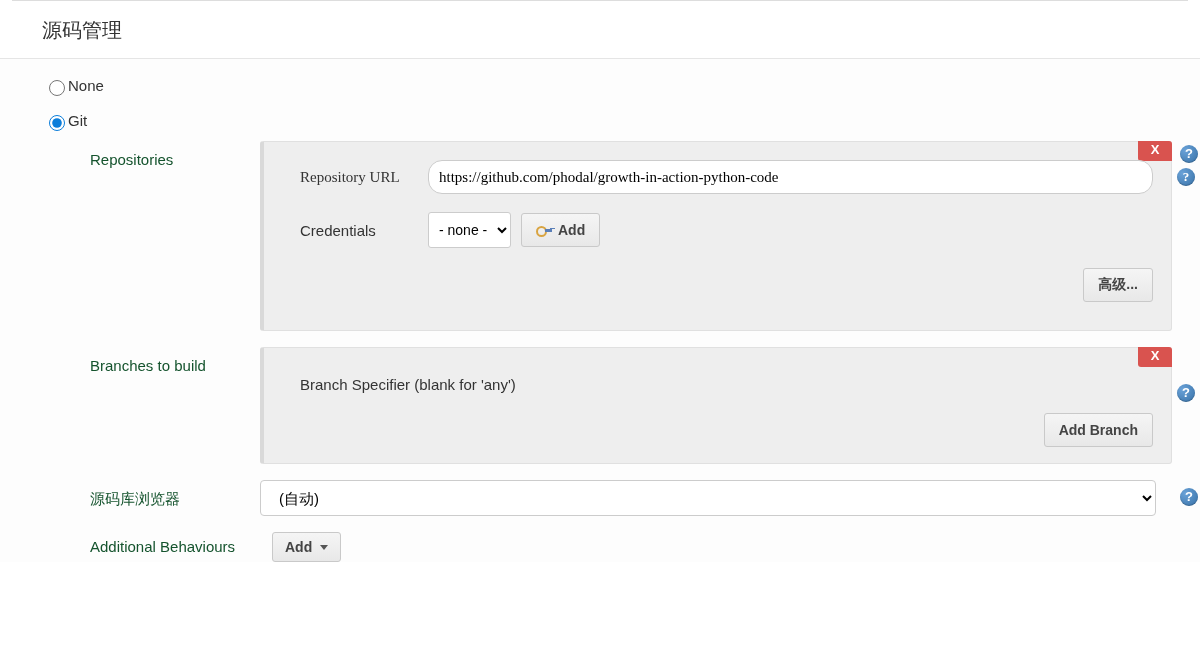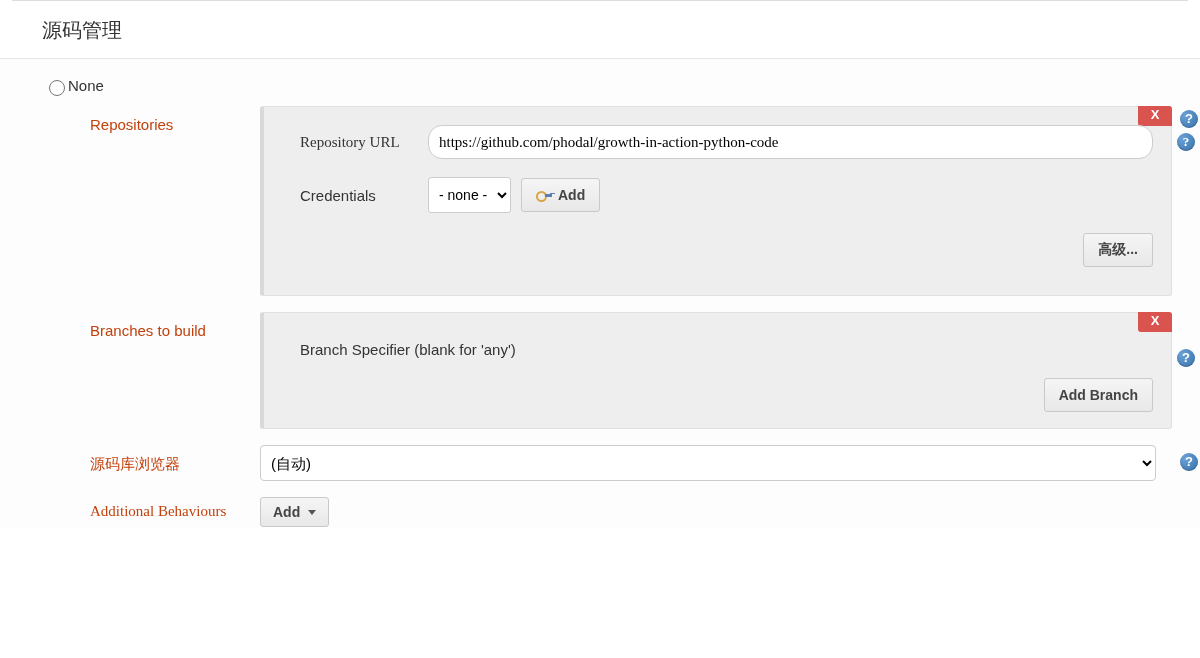--- a/index.html
+++ b/index.html
@@ -44,21 +44,21 @@
   }
   .field-row {
     display: flex;
     align-items: flex-start;
     margin-bottom: 16px;
   }
   .field-label {
     width: 170px;
     padding-top: 10px;
     font-size: 15px;
-    color: #c2410c;
+    color: #14532d;
   }
   .field-content {
     flex: 1;
     position: relative;
   }
   .panel {
     background: #eeeeee;
     border: 1px solid #e0e0e0;
     border-radius: 3px;
     border-left: 4px solid #d9d9d9;
@@ -111,20 +111,21 @@
     gap: 6px;
     height: 34px;
     padding: 0 14px;
     background: linear-gradient(#f5f5f5, #e8e8e8);
     border: 1px solid #c9c9c9;
     border-radius: 3px;
     font-size: 14px;
     font-weight: 600;
     color: #444;
     cursor: pointer;
+    margin-left: 12px;
   }
   .btn-row-right {
     display: flex;
     justify-content: flex-end;
     padding: 2px 0;
   }
   .help-icon {
     position: absolute;
     width: 18px; height: 18px;
     border-radius: 50%;
@@ -156,21 +157,21 @@
     left: 9px; top: 4px;
     width: 7px; height: 3px;
     background: #5a7fb8;
     box-shadow: 4px -2px 0 -1px #5a7fb8;
   }
   .browse-select {
     width: 896px;
     height: 36px;
     border: 1px solid #ccc;
     border-radius: 4px;
-    padding: 4px 6px;
+    padding: 4px 14px;
     font-size: 15px;
     background: #fff;
   }
   .caret-down {
     display: inline-block;
     width: 0; height: 0;
     border-left: 4px solid transparent;
     border-right: 4px solid transparent;
     border-top: 5px solid #555;
     margin-left: 2px;
@@ -183,20 +184,24 @@
   <div class="divider-top"></div>
   <div class="section-title">源码管理</div>
 
   <div class="body-area">
 
     <label class="radio-row">
       <input type="radio" name="scm" style="">
       <span>None</span>
     </label>
 
+    <label class="radio-row">
+      <input type="radio" name="scm" checked="" style="">
+      <span>Git</span>
+    </label>
 
     <div class="sub-block">
 
       <div class="field-row">
         <div class="field-label">Repositories</div>
         <div class="field-content">
           <span class="help-icon" style="right:-26px; top:4px;">?</span>
           <div class="panel">
             <div class="delete-tab">X</div>
 
@@ -251,21 +256,21 @@
         <div class="field-label">源码库浏览器</div>
         <div class="field-content" style="position:relative;">
           <select class="browse-select">
             <option>(自动)</option>
           </select>
           <span class="help-icon" style="right:-26px; top:8px;">?</span>
         </div>
       </div>
 
       <div class="field-row" style="margin-bottom:0;">
-        <div class="field-label" style="padding-top:6px;font-family:Liberation Serif, serif;">Additional Behaviours</div>
+        <div class="field-label" style="padding-top:6px;">Additional Behaviours</div>
         <div class="field-content">
           <button class="btn" style="height:30px; padding:0 12px;">
             <span>Add</span>
             <span class="caret-down"></span>
           </button>
         </div>
       </div>
 
     </div>
   </div>

